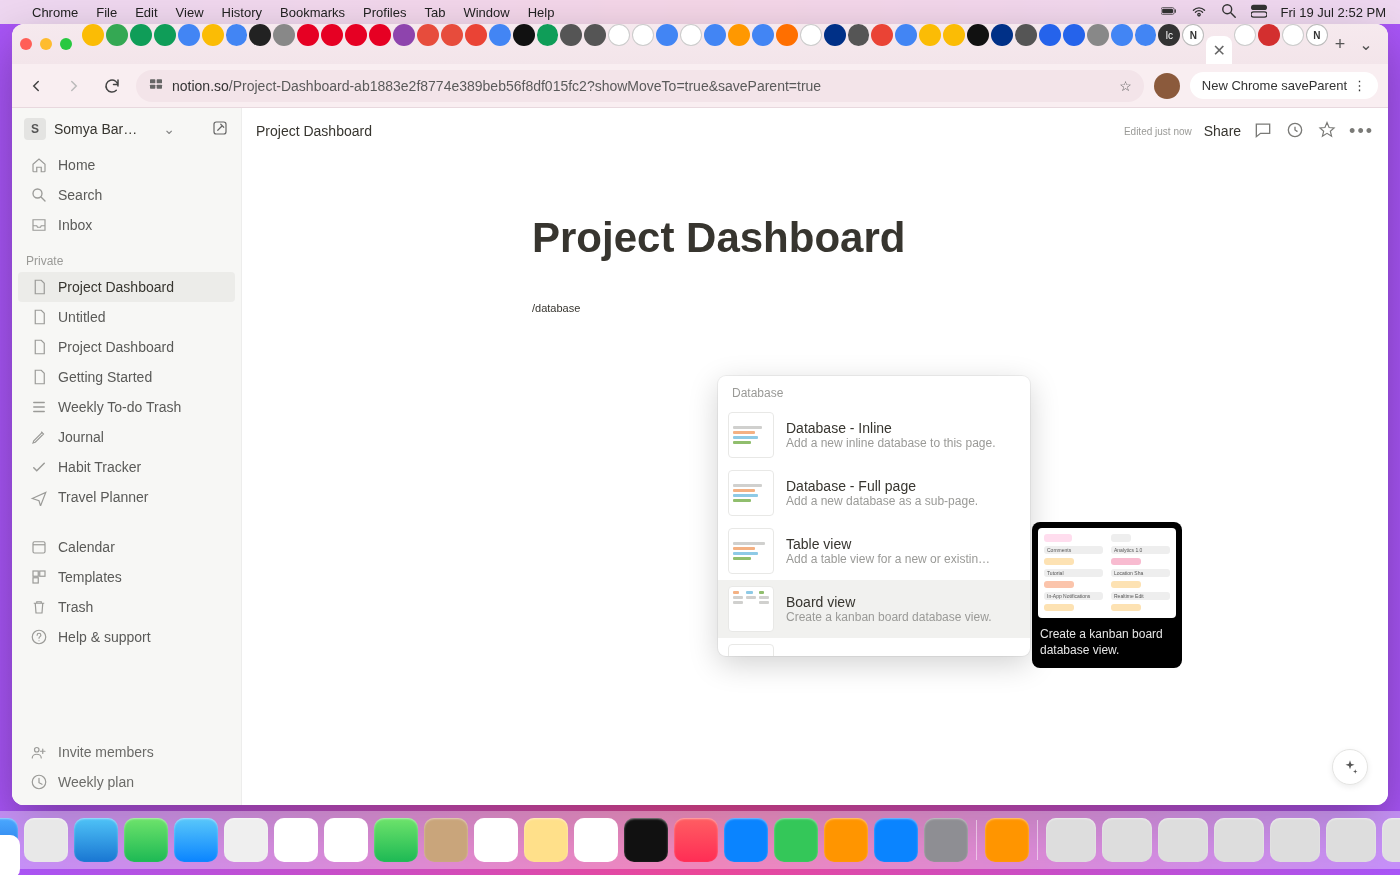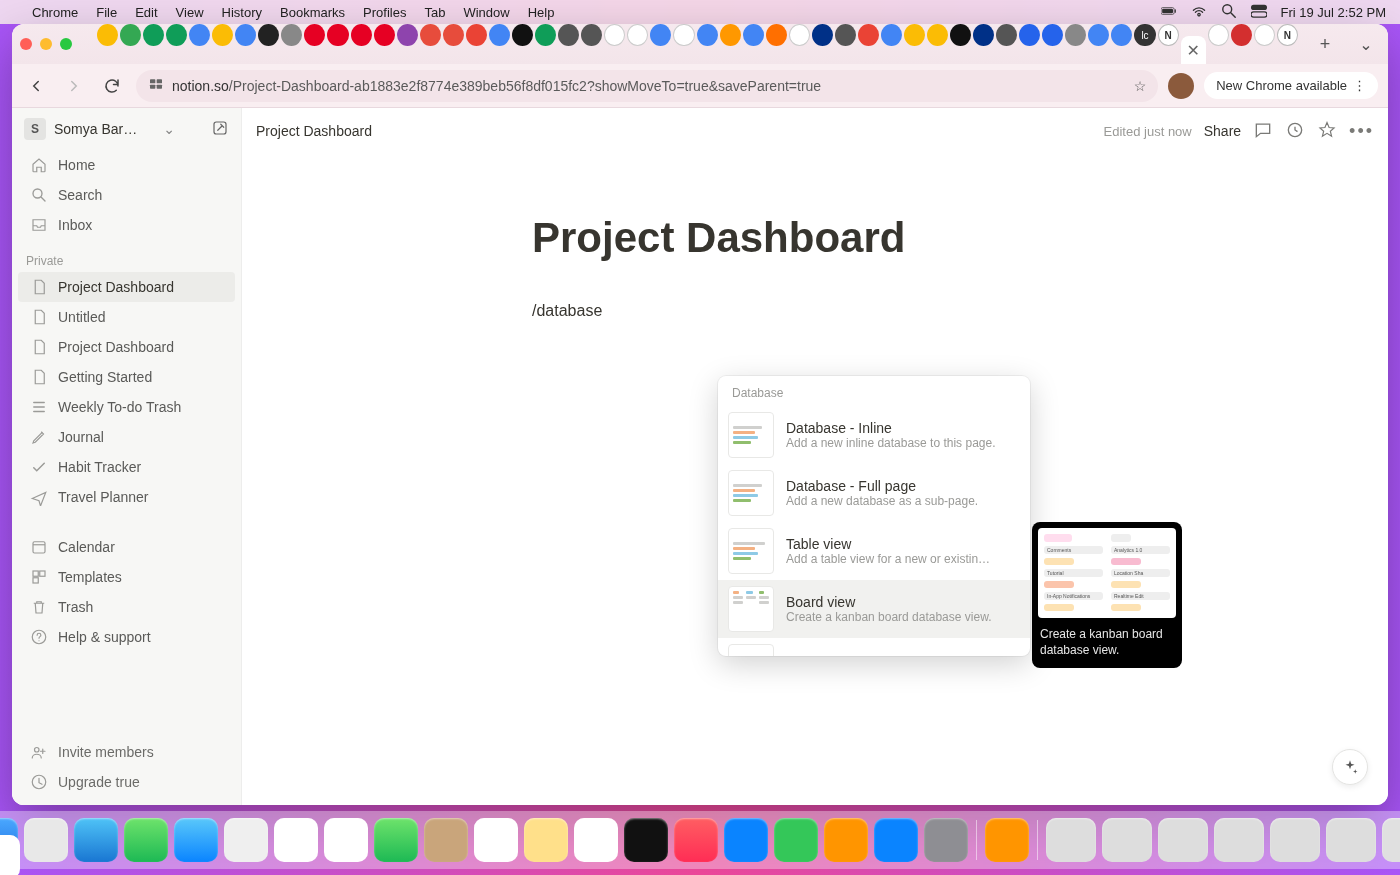--- a/index.html
+++ b/index.html
@@ -9,21 +9,21 @@
   .mac-menubar { height:24px; background:rgba(245,230,240,0.9); display:flex; align-items:center; padding:0 14px; font-size:13px; color:#222; gap:18px; }
   .mac-menubar .apple { font-size:14px; }
   .mac-menubar .appname { font-weight:400; }
   .mac-menubar .spacer { flex:1; }
   .mac-menubar .right { display:flex; align-items:center; gap:14px; font-size:13px; }
   .mac-menubar .right svg { width:16px; height:16px; }
 
   
   .chrome { position:absolute; top:24px; left:12px; right:12px; bottom:70px; background:#fff; border-radius:12px; overflow:hidden; box-shadow:0 20px 50px rgba(0,0,0,0.3); display:flex; flex-direction:column; }
 
-  .tabstrip { height:40px; background:linear-gradient(#f6e9ee,#f3e5ea); display:flex; align-items:center; padding:0 8px; gap:15px;justify-content:center; }
+  .tabstrip { height:40px; background:linear-gradient(#f6e9ee,#f3e5ea); display:flex; align-items:center; padding:0 8px; gap:0;justify-content:center; }
   .traffic { display:flex; gap:8px; margin-right:10px; }
   .traffic span { width:12px; height:12px; border-radius:50%; display:block; }
   .tl-red{background:#ff5f57;} .tl-yel{background:#febc2e;} .tl-grn{background:#28c840;}
   .minitab { width:22px; height:22px; border-radius:50%; background:#ddd; display:flex; align-items:center; justify-content:center; font-size:10px;}
   .tabstrip .tabs { display:flex; gap:2px; flex:1; overflow:hidden; }
   .tabstrip .active-tab { width:26px; height:28px; background:#fff; border-radius:8px 8px 0 0; margin-top:12px; display:flex; align-items:center; justify-content:center;}
   .tabstrip .newtab { width:24px; text-align:center; color:#555; font-size:18px;}
   .tabstrip .overflow { width:28px; text-align:center; color:#555; }
 
   .toolbar { height:44px; background:#f9eef1; display:flex; align-items:center; padding:0 10px; gap:10px; border-bottom:1px solid #e8d8de; }
@@ -47,28 +47,28 @@
   .side-item.active{background:#ecece9; color:#37352f; font-weight:500;}
   .side-item svg, .side-item .ic { width:18px; height:18px; flex-shrink:0; color:#9b9b98;}
   .side-section { padding:14px 14px 4px; font-size:12px; color:#9a9a97; font-weight:500;}
   .sidebar .grow { flex:1; }
   .sidebar .bottom .side-item { color:#6b6b68;}
 
   .main { flex:1; display:flex; flex-direction:column; position:relative;}
   .topbar { height:46px; display:flex; align-items:center; padding:0 14px; gap:12px; font-size:14px; color:#37352f;}
   .topbar .crumb { font-weight:400;}
   .topbar .sp { flex:1;}
-  .topbar .muted { color:#9a9a97; font-size:13px;padding-left:37px;}
+  .topbar .muted { color:#9a9a97; font-size:10px;padding-left:37px;}
   .topbar .share { font-weight:400;}
   .topbar .icn { color:#7a7a77; }
 
   .page { flex:1; overflow:auto; padding:60px 0 0 0; position:relative;}
   .page-inner { max-width:820px; margin:0 0 0 250px; padding:0 40px;}
   .page-title { font-size:42px; font-weight:700; color:#37352f; margin-bottom:40px;}
-  .slash { font-size:16px; color:#37352f; margin-bottom:8px;}
+  .slash { font-size:11px; color:#37352f; margin-bottom:8px;}
 
   
   .menu { position:absolute; left:476px; top:222px; width:312px; max-height:280px; background:#fff; border-radius:8px; box-shadow:0 8px 30px rgba(0,0,0,0.18),0 0 0 1px rgba(0,0,0,0.05); overflow:hidden; font-size:14px;}
   .menu .hdr { padding:10px 14px 6px; font-size:12px; color:#9a9a97; font-weight:500;}
   .menu .row { display:flex; gap:12px; padding:6px 10px; align-items:center;}
   .menu .row.sel { background:#f1f1ef;}
   .menu .thumb { width:46px; height:46px; border:1px solid #e8e8e6; border-radius:4px; background:#fff; flex-shrink:0; padding:4px; display:flex; flex-direction:column; gap:2px; justify-content:center;}
   .menu .thumb .bar { height:3px; border-radius:1px; background:#d0d0ce;}
   .menu .thumb .bar.c1{background:#f4b183;width:60%;}
   .menu .thumb .bar.c2{background:#8ecae6;width:70%;}
@@ -256,21 +256,21 @@
             <rect x="3" y="13" width="8" height="6" rx="1" fill="#666"></rect>
             <rect x="13" y="13" width="8" height="6" rx="1" fill="#666"></rect>
           </svg>
       </span>
       <span class="url"><span class="host">notion.so</span><span>/Project-Dashboard-ab1883e2f8774e389beb56f8df015fc2?showMoveTo=true&amp;saveParent=true</span></span>
       <span style="flex:1"></span>
       <span>☆</span>
     </div>
     <div class="avatar"></div>
     <div class="chromepill">
-      <span>New Chrome available</span>
+      <span>New Chrome saveParent</span>
       <span>⋮</span>
     </div>
   </div>
 
   <div class="notion">
 
     <div class="sidebar">
       <div class="ws">
         <div class="badge">S</div>
         <div class="name">Somya Bar…</div>
@@ -428,21 +428,21 @@
             </span>
           <span>Invite members</span>
         </div>
         <div class="side-item">
           <span class="ic">
               <svg viewBox="0 0 24 24" width="18" height="18">
                 <circle cx="12" cy="12" r="9" fill="none" stroke="#9b9b98" stroke-width="1.6"></circle>
                 <path d="M12 7v6l4 2" stroke="#9b9b98" stroke-width="1.6" fill="none" stroke-linecap="round"></path>
               </svg>
             </span>
-          <span>Upgrade true</span>
+          <span>Weekly plan</span>
         </div>
       </div>
       <div style="height:8px"></div>
     </div>
 
     <div class="main">
       <div class="topbar">
         <span class="crumb">Project Dashboard</span>
         <span class="sp"></span>
         <span class="muted">Edited just now</span>

